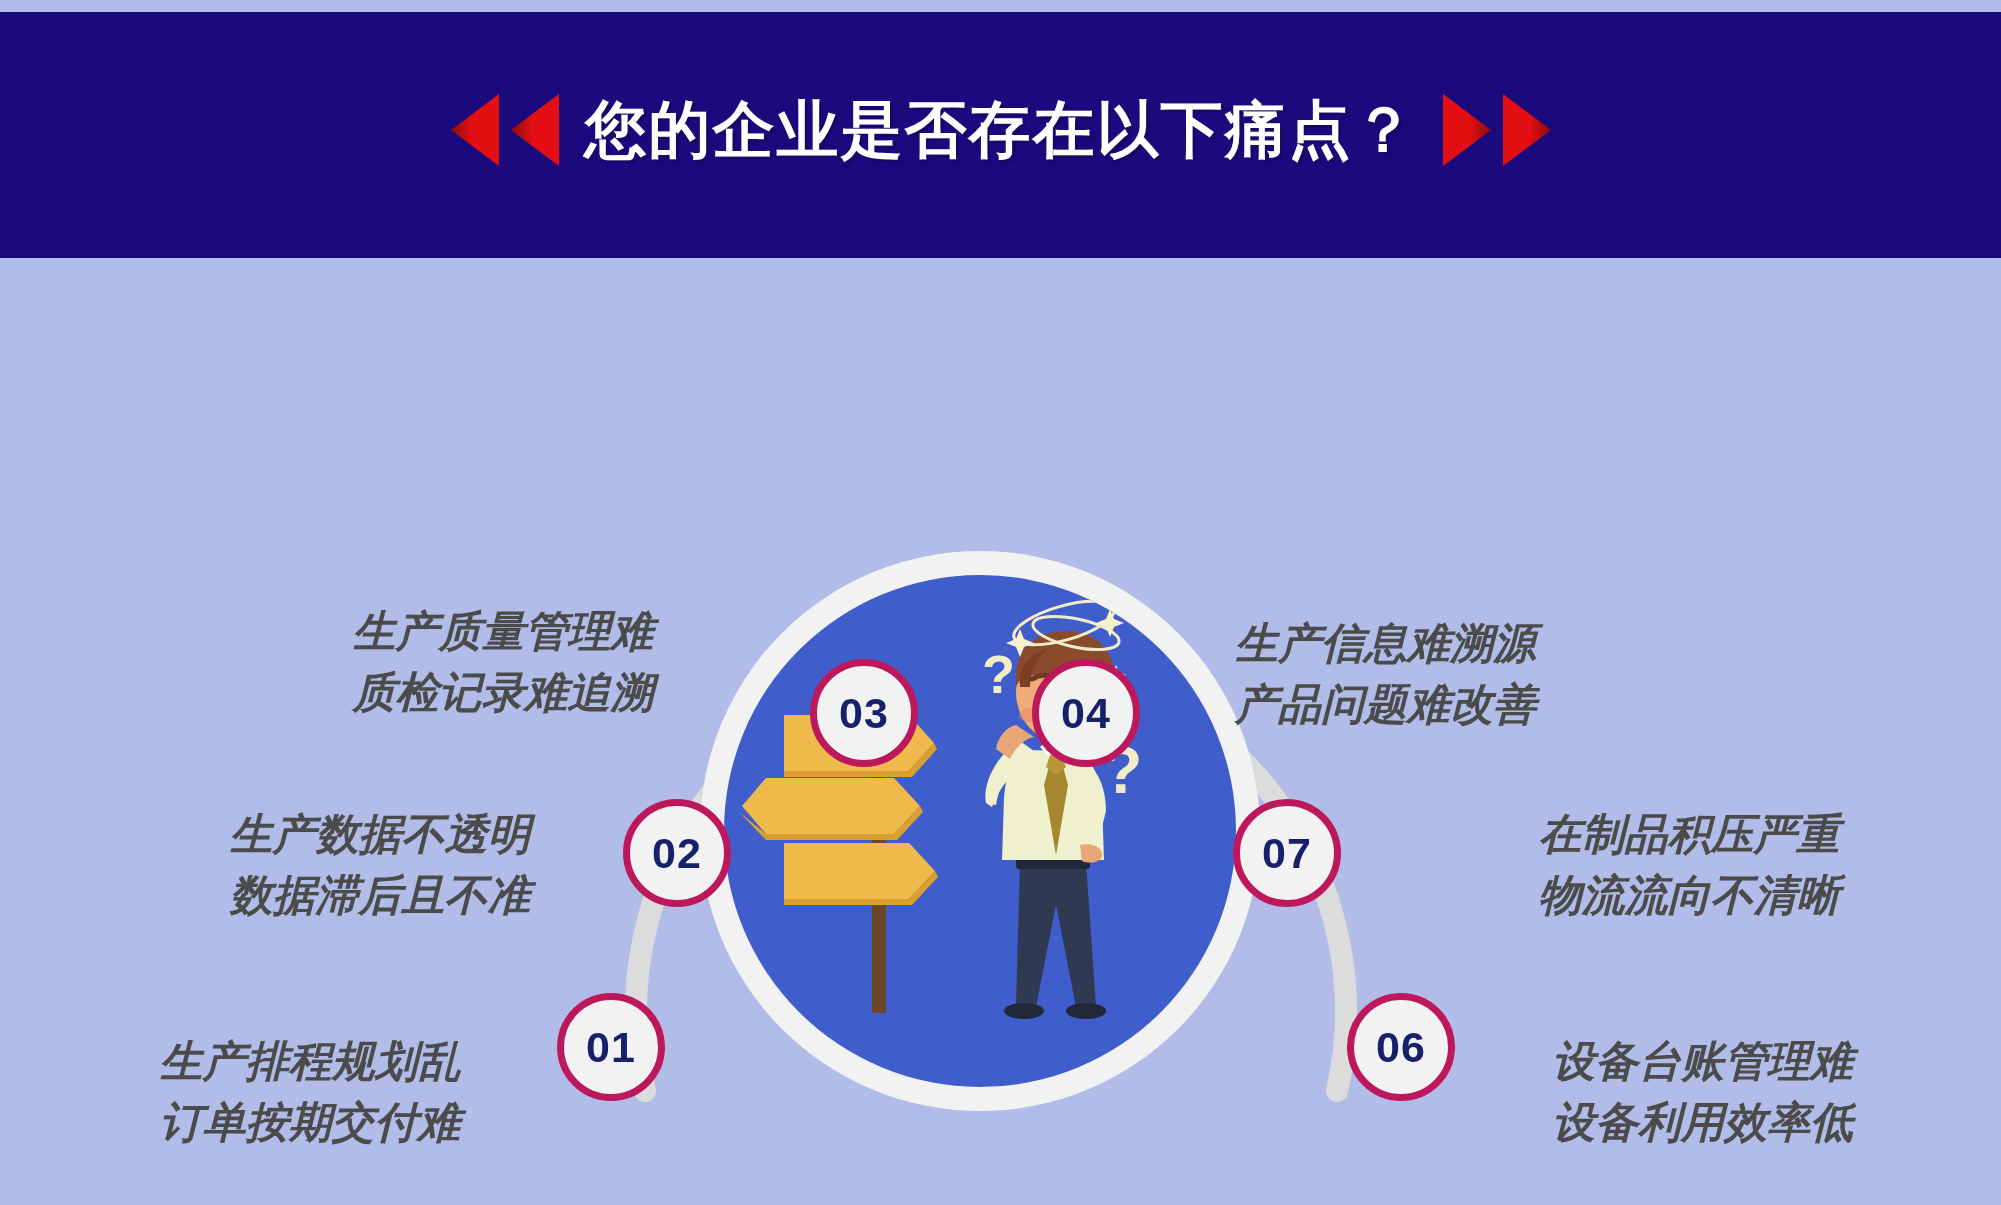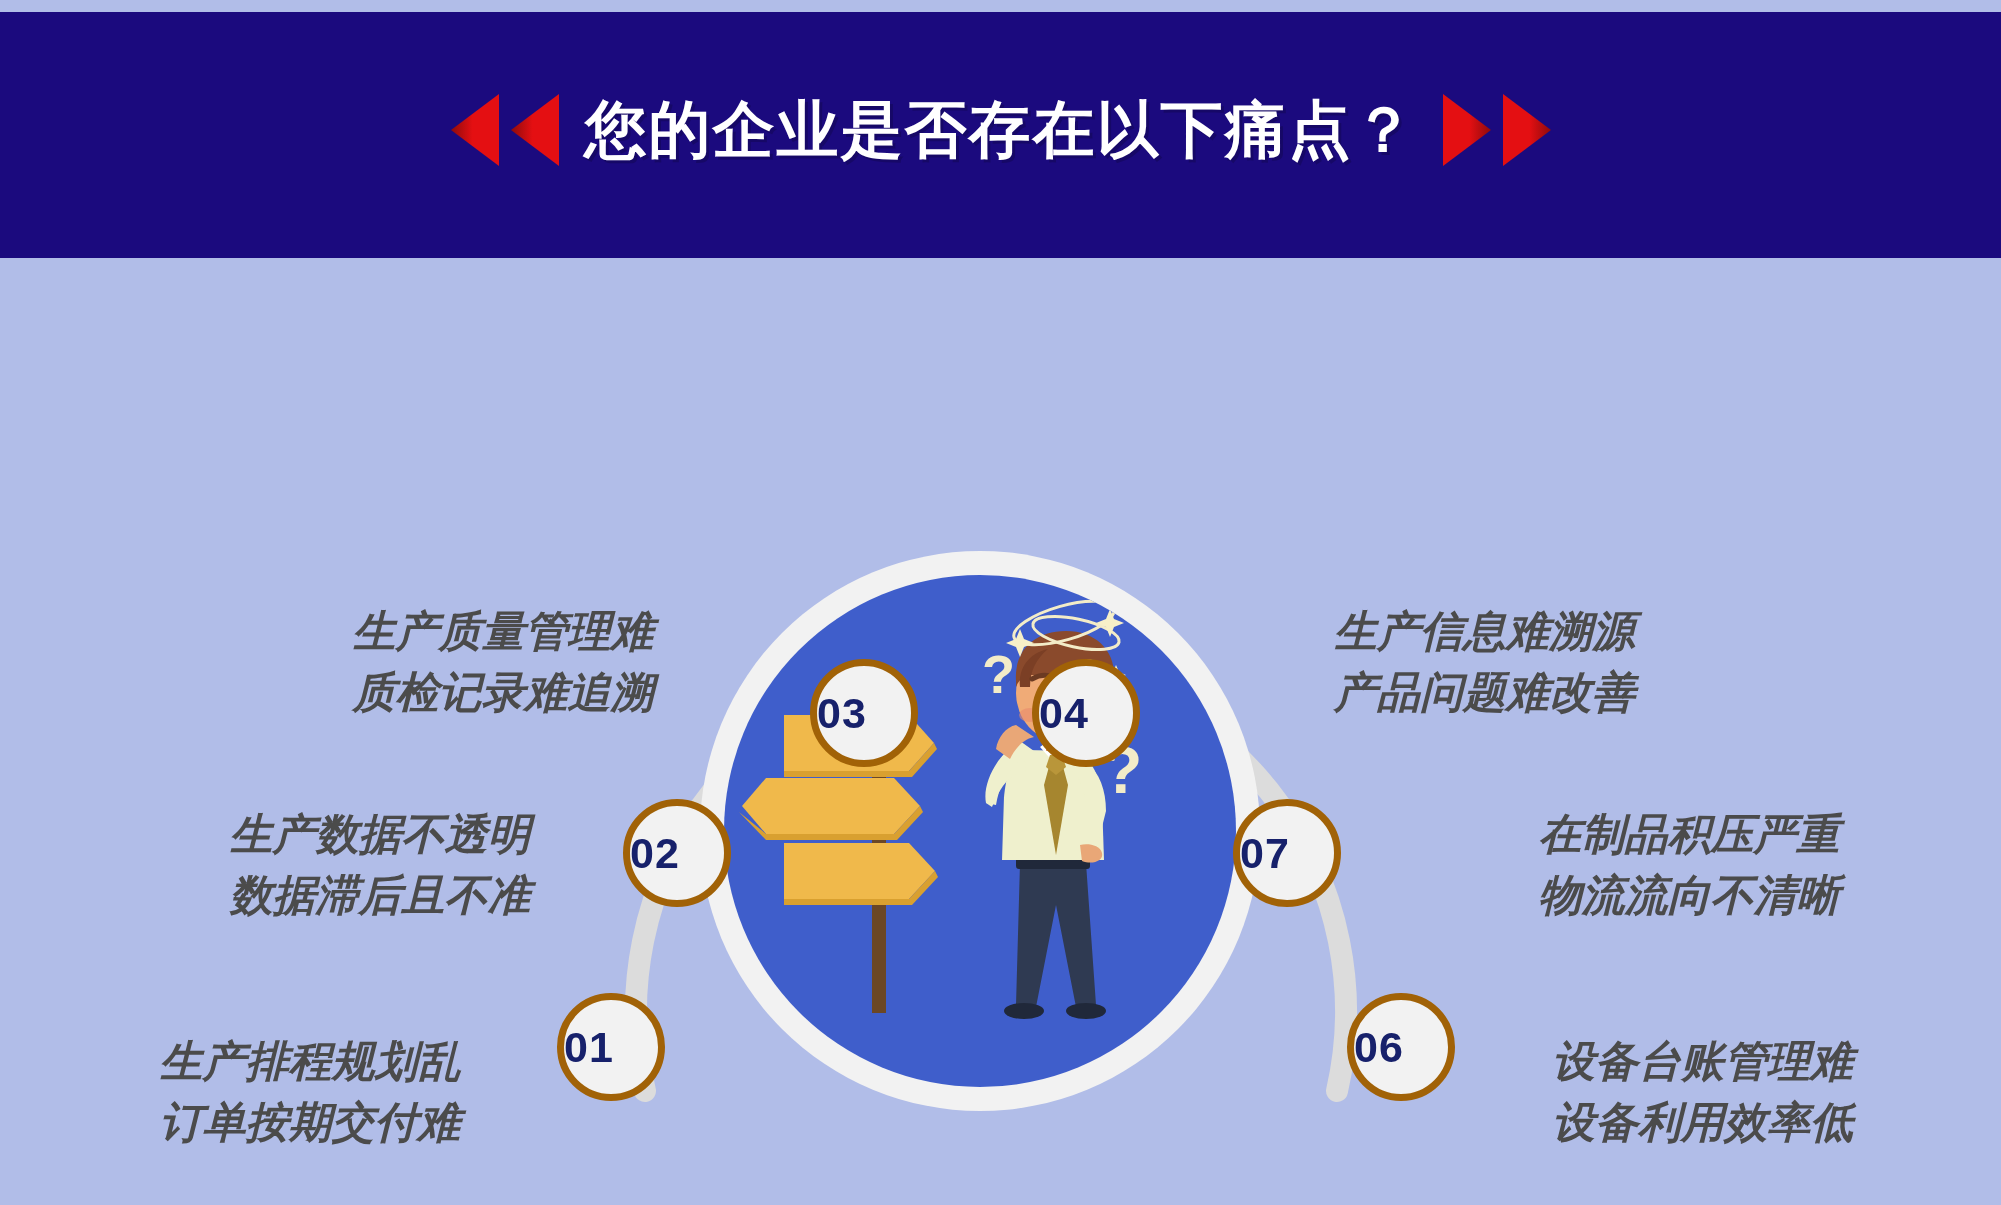--- a/index.html
+++ b/index.html
@@ -60,22 +60,22 @@
     overflow:hidden;
   }
   #center-disc svg { position:absolute; left:0; top:0; }
 
   
   .num-circle {
     position:absolute;
     width:108px; height:108px;
     border-radius:50%;
     background:#f2f2f2;
-    border:7px solid #a16207;
-    display:flex; align-items:center; 
+    border:7px solid #be185d;
+    display:flex; align-items:center; justify-content:center;
   }
   .num-circle span {
     color:#17216b;
     font-size:43px;
     font-weight:bold;
     letter-spacing:1px;
     line-height:1;
   }
   #c01 { left:557px; top:747px; }
   #c02 { left:623px; top:553px; }
@@ -94,21 +94,21 @@
     white-space:nowrap;
     font-style:italic;
   }
   .pain-label .ln { display:block; }
   .pain-label.left  { text-align:right; }
   .pain-label.right { text-align:left; }
 
   #p03 { left:323px; top:355px; width:360px; text-align:center; }
   #p02 { left:180px; top:558px; width:400px; text-align:center; }
   #p01 { left:110px; top:785px; width:400px; text-align:center; }
-  #p04 { left:1235px; top:355px; width:400px; text-align:right; }
+  #p04 { left:1235px; top:367px; width:400px; text-align:left; }
   #p05 { left:1489px; top:558px; width:400px; text-align:center; }
   #p06 { left:1552px; top:785px; width:400px; text-align:left; }
 </style>
 </head>
 <body>
 
 <div id="header">
   <div id="header-inner">
 
     <div class="arrow-pair">

